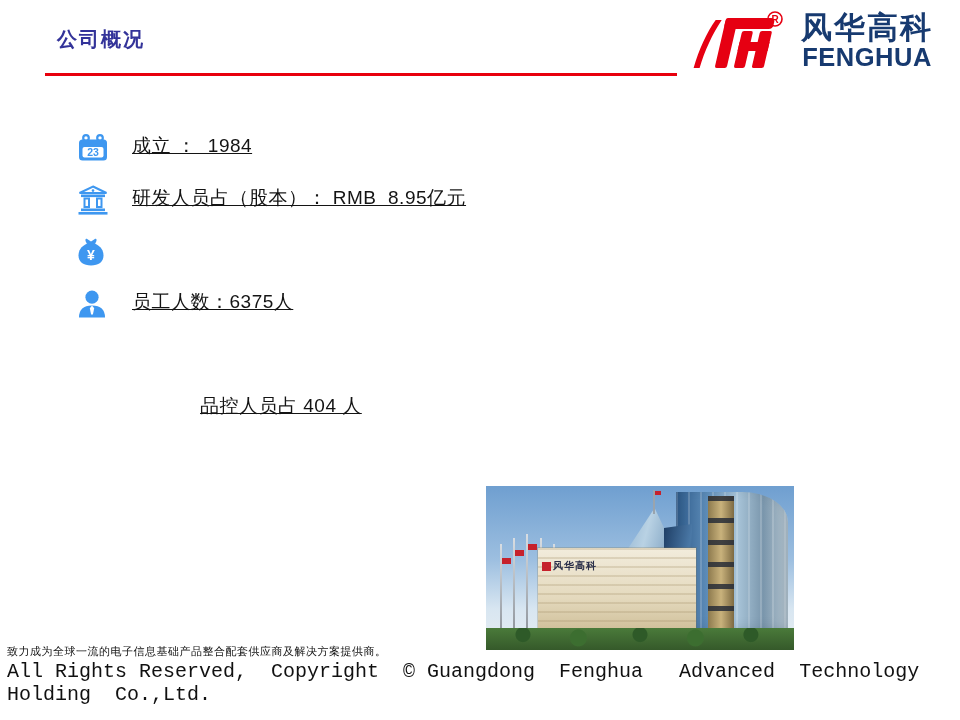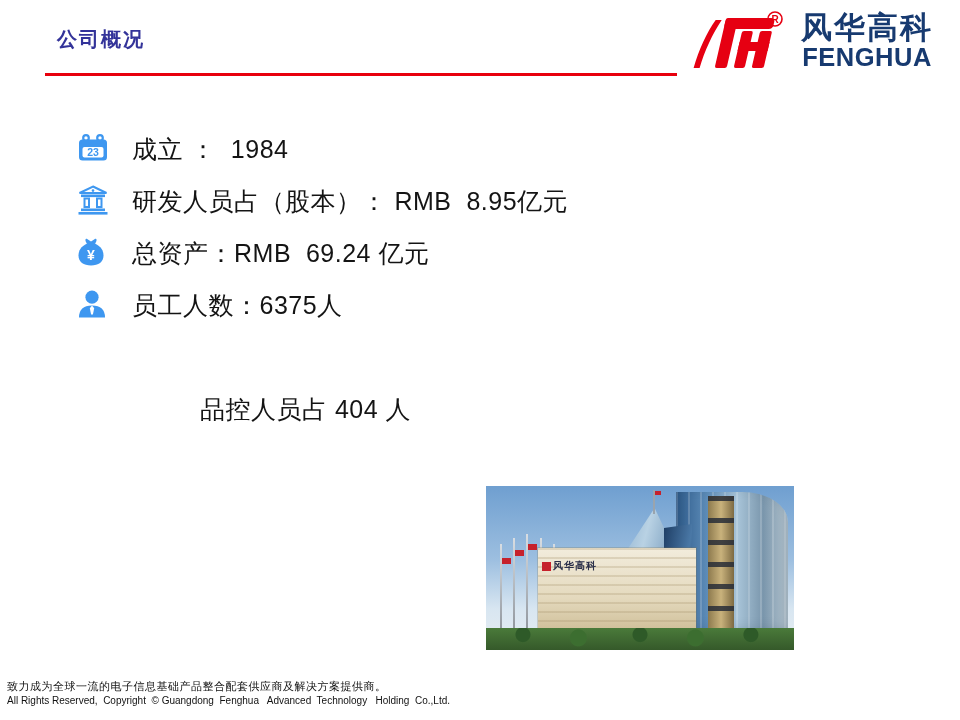--- a/index.html
+++ b/index.html
@@ -36,22 +36,23 @@
     letter-spacing:0.5px; line-height:1.0; transform:scaleX(1.02);
     white-space:nowrap;
   }
 
   
   .facts { position:absolute; left:76px; top:133px; width:620px; }
   .fact-row { display:flex; align-items:flex-start; height:30px; margin-bottom:22px; }
   .fact-icon { width:38px; height:30px; flex:0 0 38px; display:flex; align-items:center; }
   .fact-gap  { width:18px; flex:0 0 18px; }
   .fact-text {
-    font-size:25px; color:#141414; white-space:pre-wrap;
+    font-size:19px; color:#141414; white-space:pre-wrap;
     letter-spacing:0.5px;
+    text-decoration:underline;
   }
   .fact-row.indent .fact-text { padding-left:68px; }
 
   
   .photo {
     position:absolute; left:486px; top:486px; width:308px; height:164px;
     background:linear-gradient(to bottom,#6f9fd0 0%,#9dbfe0 45%,#d8e6f1 75%,#e8eef2 100%);
     overflow:hidden;
   }
   .photo .pole { position:absolute; width:2px; background:linear-gradient(#d8dde2,#8a9097); }
@@ -105,21 +106,21 @@
       radial-gradient(circle at 30% 45%, #3c6e30 0 8px, transparent 9px),
       radial-gradient(circle at 50% 30%, #2e5a28 0 7px, transparent 8px),
       radial-gradient(circle at 68% 45%, #3c6e30 0 8px, transparent 9px),
       radial-gradient(circle at 86% 30%, #2e5a28 0 7px, transparent 8px),
       linear-gradient(#4a7a3a,#35592a);
   }
 
   
   .footer { position:absolute; left:7px; bottom:14px; width:946px; }
   .footer-cn { font-size:11px; color:#111; white-space:pre-wrap; letter-spacing:0.5px; }
-  .footer-en { font-size:10px; color:#111; white-space:pre-wrap; margin-top:1px; }
+  .footer-en { font-size:20px; color:#111; white-space:pre-wrap; margin-top:1px;font-family:Liberation Mono, monospace; }
 </style>
 </head>
 <body>
 
 <div class="slide-title">公司概况</div>
 <div class="title-rule"></div>
 
 <div class="logo">
   <span class="logo-mark">
     <svg width="92" height="66" viewBox="0 0 92 66">
@@ -174,21 +175,20 @@
     </div>
     <div class="fact-row">
       <span class="fact-icon">
         <svg width="30" height="30" viewBox="0 0 30 30">
        <path d="M10.5 6 C8.5 3 9.5 1 11.5 2.2 L15 4.4 L18.5 2.2 C20.5 1 21.5 3 19.5 6 L18 8 H12 Z" fill="#3e97f0"></path>
        <path d="M11 6.5 H19 C25 9.5 27.5 13.5 27.5 18.5 C27.5 25 22.5 28.5 15 28.5 C7.5 28.5 2.5 25 2.5 18.5 C2.5 13.5 5 9.5 11 6.5 Z" fill="#3e97f0"></path>
        <text x="15" y="22.5" text-anchor="middle" font-size="14" font-weight="bold" fill="#fff" font-family="Liberation Sans, sans-serif">¥</text>
      </svg>
       </span>
       <span class="fact-gap"></span>
-      <span class="fact-text">总资产：RMB  69.24 亿元</span>
     </div>
     <div class="fact-row">
       <span class="fact-icon">
         <svg width="32" height="28" viewBox="0 0 32 28">
        <circle cx="16" cy="7.2" r="6.6" fill="#3e97f0"></circle>
        <path d="M3 27.5 Q3 15.5 16 15.5 Q29 15.5 29 27.5 Z" fill="#3e97f0"></path>
        <polygon points="16,15.5 13.8,18.2 15.1,24.5 16.9,24.5 18.2,18.2" fill="#fff"></polygon>
      </svg>
       </span>
       <span class="fact-gap"></span>

